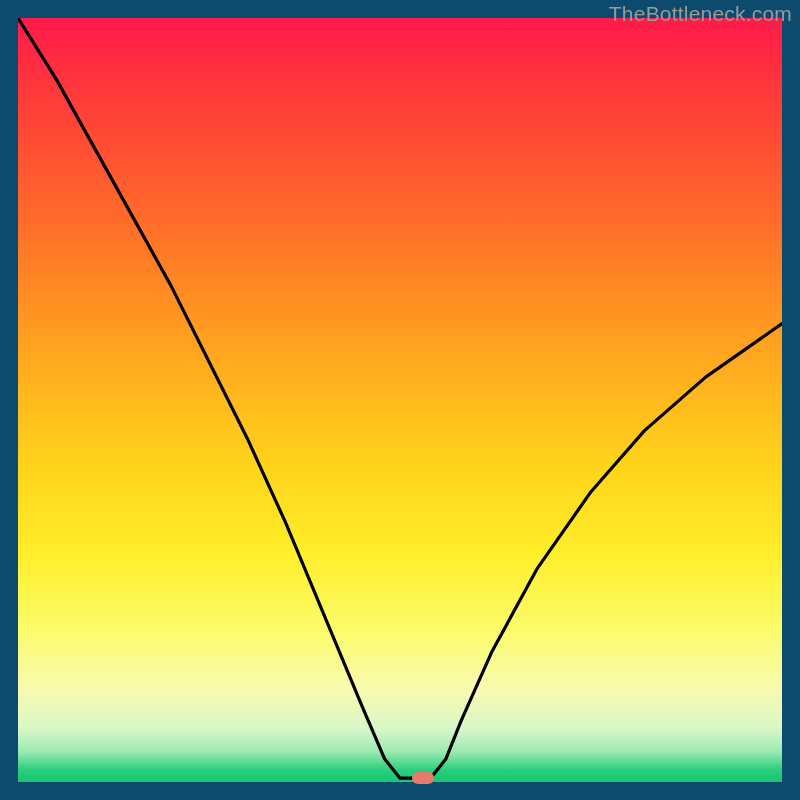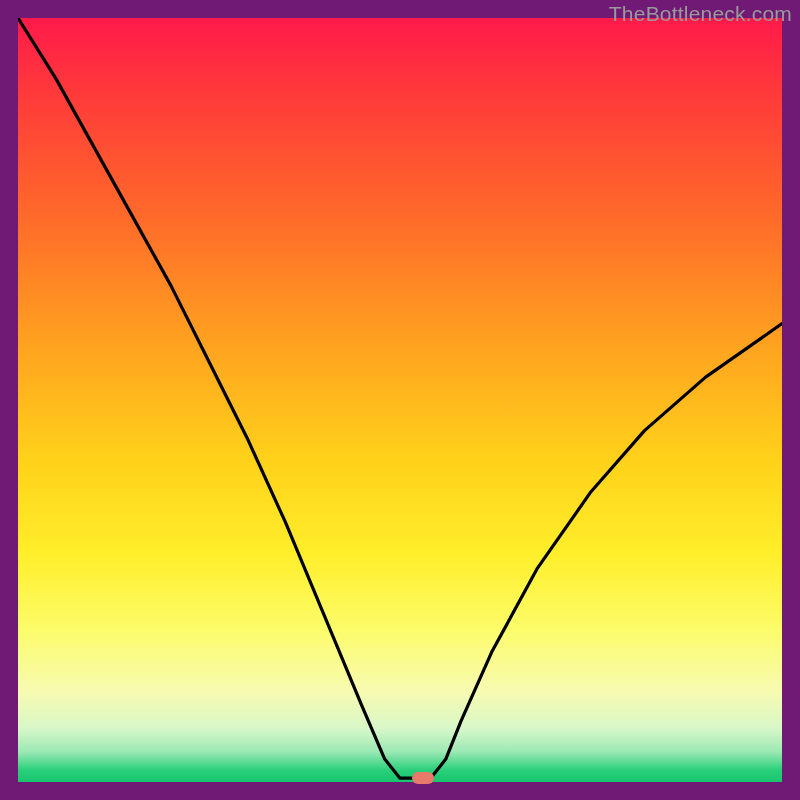--- a/index.html
+++ b/index.html
@@ -8,21 +8,21 @@
     width: 800px;
     height: 800px;
     background: #000;
     font-family: Arial, Helvetica, sans-serif;
     overflow: hidden;
   }
   .frame {
     position: relative;
     width: 800px;
     height: 800px;
-    background: #701a75;
+    background: #0c4a6e;
   }
   .plot {
     position: absolute;
     left: 18px;
     top: 18px;
     width: 764px;
     height: 764px;
     background: linear-gradient(to bottom,
       #ff1a4a 0%,
       #ff3a3a 10%,

